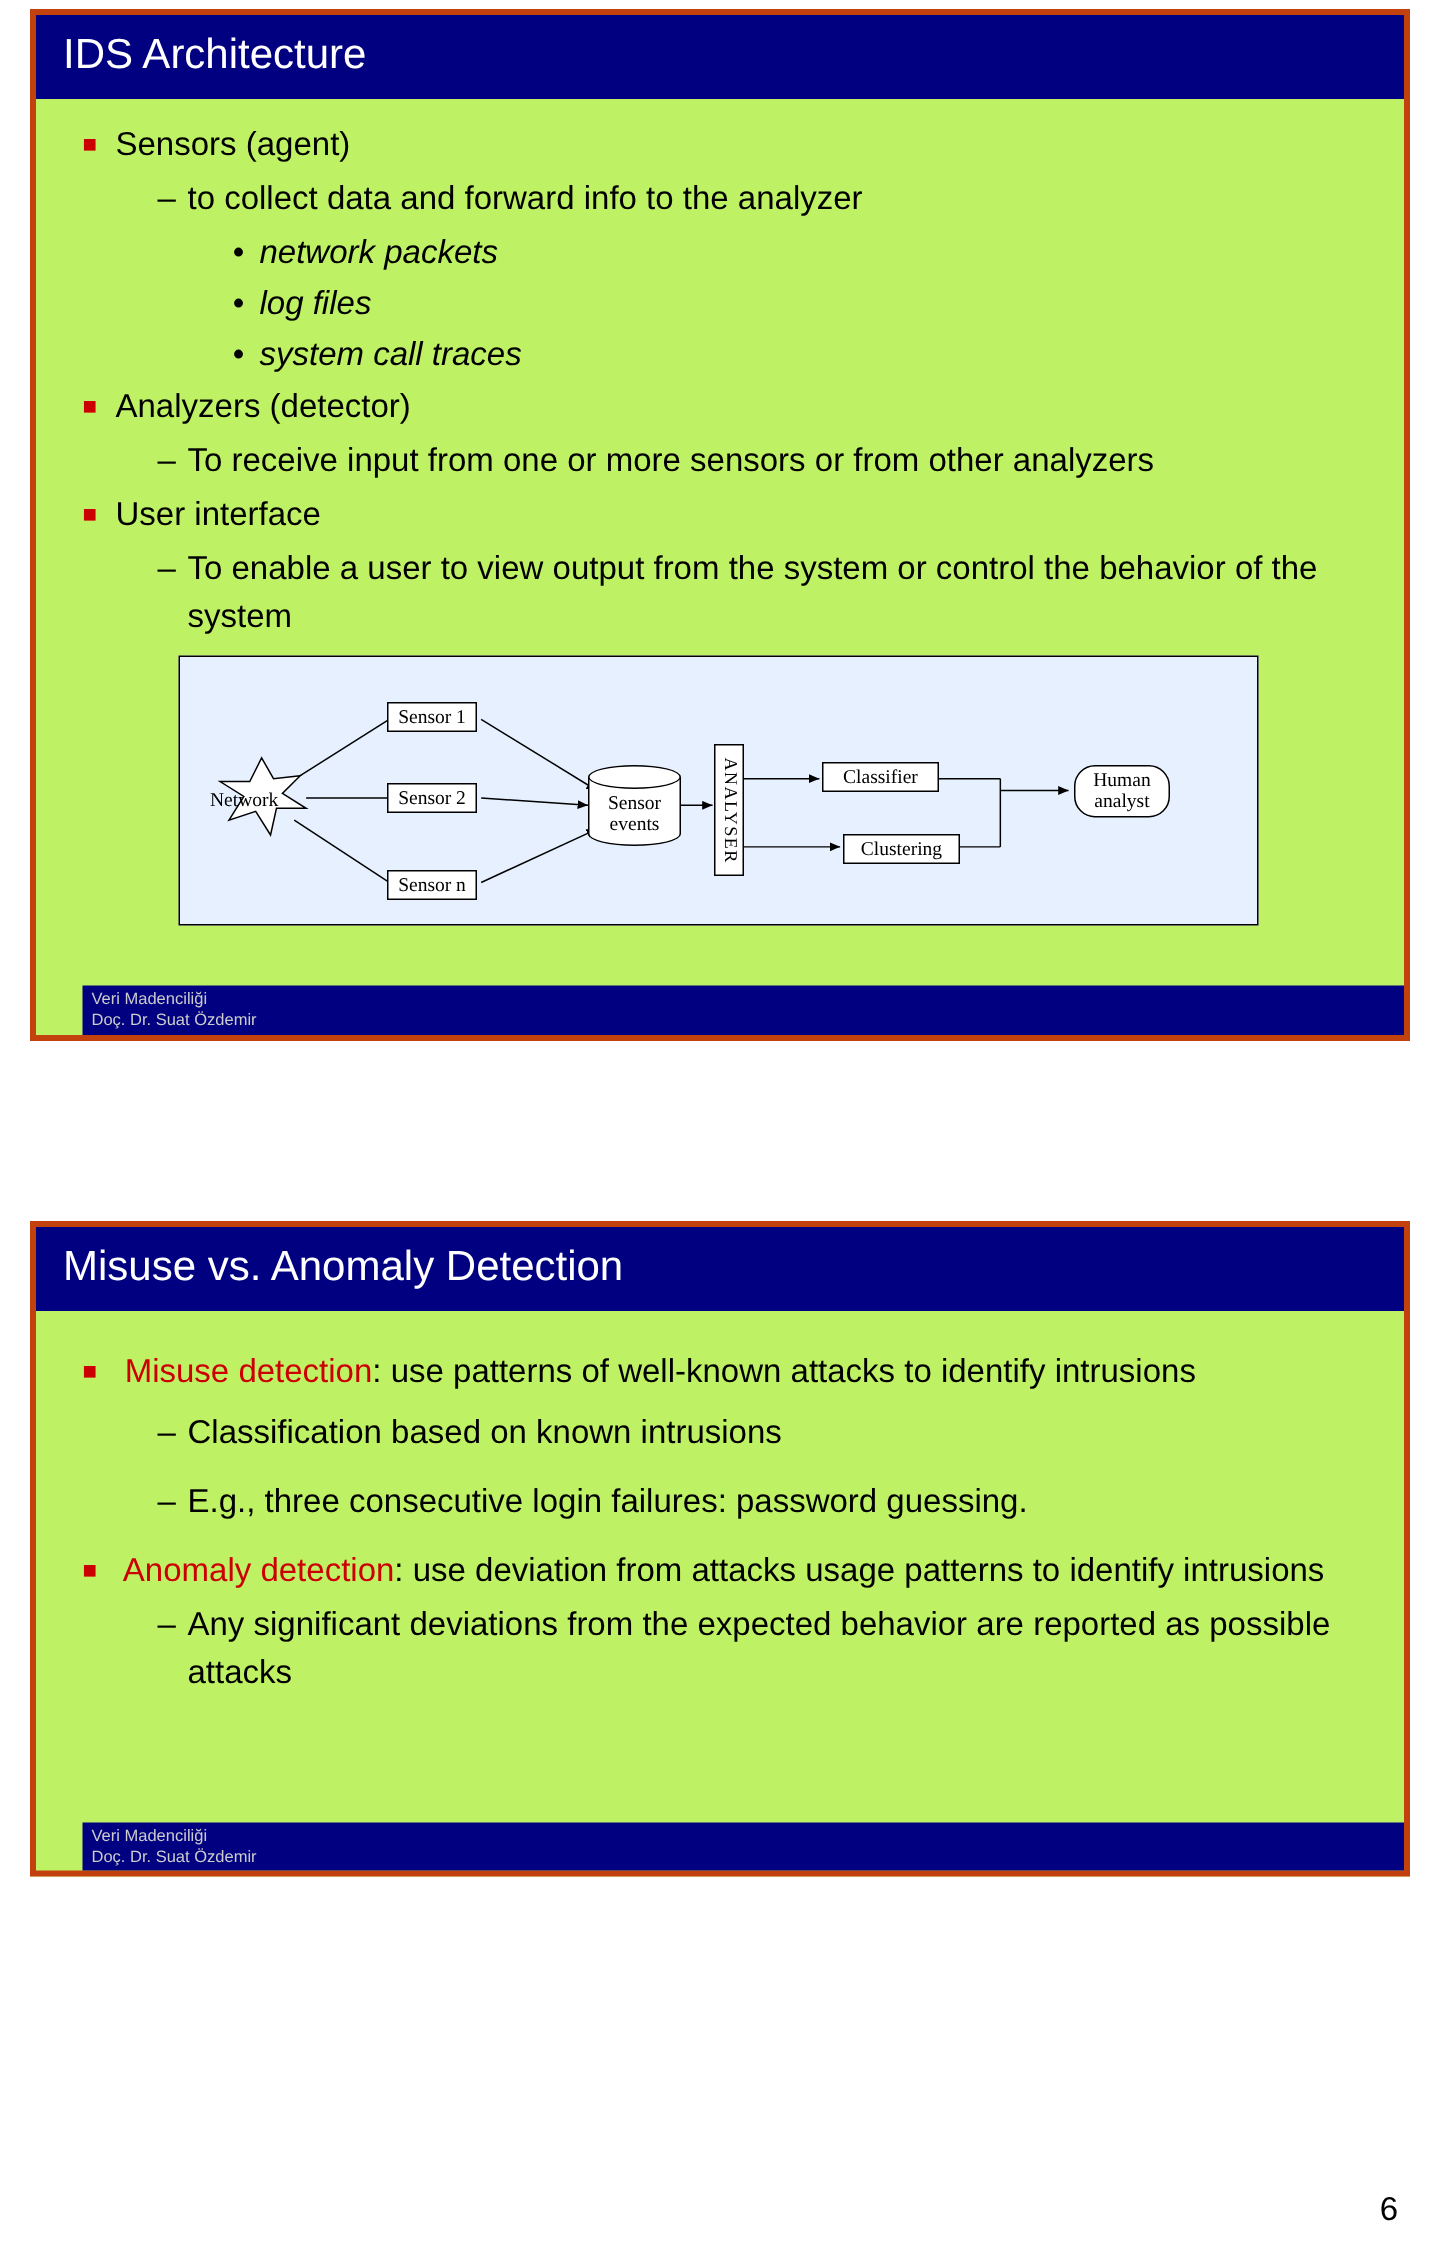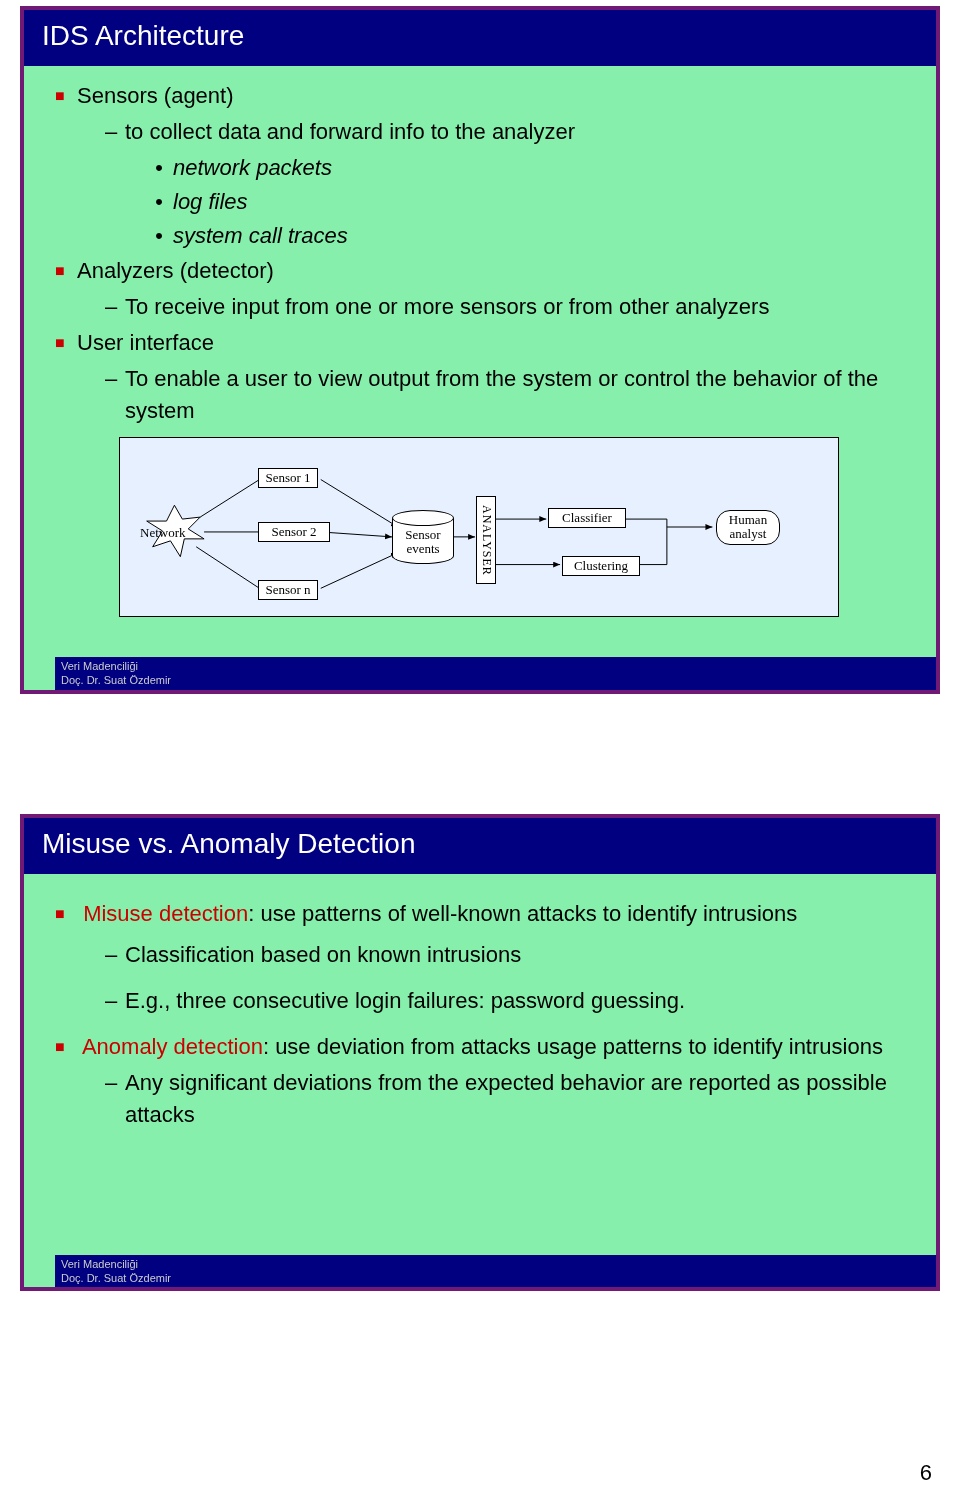--- a/index.html
+++ b/index.html
@@ -6,22 +6,22 @@
   body {
     margin: 0;
     padding: 0;
     background: #fff;
     font-family: Verdana, Arial, sans-serif;
     width: 960px;
   }
   .slide {
     width: 920px;
     margin: 0 auto 120px auto;
-    border: 4px solid #701a75;
-    background: #86efac;
+    border: 4px solid #c2410c;
+    background: #bef264;
     position: relative;
   }
   .slide-header {
     background: #000080;
     color: #fff;
     font-size: 28px;
     padding: 10px 18px 14px 18px;
   }
   .slide-body {
     padding: 10px 25px 40px 25px;
@@ -182,21 +182,21 @@
         <line x1="520" y1="128" x2="550" y2="128" stroke="#000"></line>
         <line x1="550" y1="82" x2="550" y2="128" stroke="#000"></line>
         <line x1="550" y1="90" x2="596" y2="90" stroke="#000" marker-end="url(#arr)"></line>
       </svg>
 
       <div class="network-star">
         <div class="lbl">Network</div>
       </div>
 
       <div class="box" style="left:138px; top:30px; width:60px;">Sensor 1</div>
-      <div class="box" style="left:138px; top:84px; width:72px;">Sensor 2</div>
+      <div class="box" style="left:138px; top:84px; width:60px;">Sensor 2</div>
       <div class="box" style="left:138px; top:142px; width:60px;">Sensor n</div>
 
       <div class="cyl">
         <div class="cyl-body"></div>
         <div class="cyl-top"></div>
         <div class="cyl-lbl" style="white-space:pre-line;">Sensor
 events</div>
       </div>
 
       <div class="analyser">ANALYSER</div>
@@ -209,21 +209,21 @@
     </div>
   </div>
   <div class="footer">
     <span>Veri Madenciliği</span>
     <span>Doç. Dr. Suat Özdemir</span>
   </div>
 </div>
 
 <div class="slide" style="margin-top:70px;">
   <div class="slide-header">Misuse vs. Anomaly Detection</div>
-  <div class="slide-body" style="padding-top:20px; padding-bottom:120px;">
+  <div class="slide-body" style="padding-top:20px; padding-bottom:80px;">
     <ul class="lvl1">
       <li>
         <span class="red">Misuse detection</span><span>: use patterns of well-known attacks to identify intrusions</span>
       </li>
       <ul class="lvl2" style="margin-left:20px; margin-top:10px; margin-bottom:14px;">
         <li style="margin-bottom:14px;">Classification based on known intrusions</li>
         <li>E.g., three consecutive login failures: password guessing.</li>
       </ul>
       <li style="margin-top:12px;">
         <span class="red">Anomaly detection</span><span>: use deviation from attacks usage patterns to identify intrusions</span>

